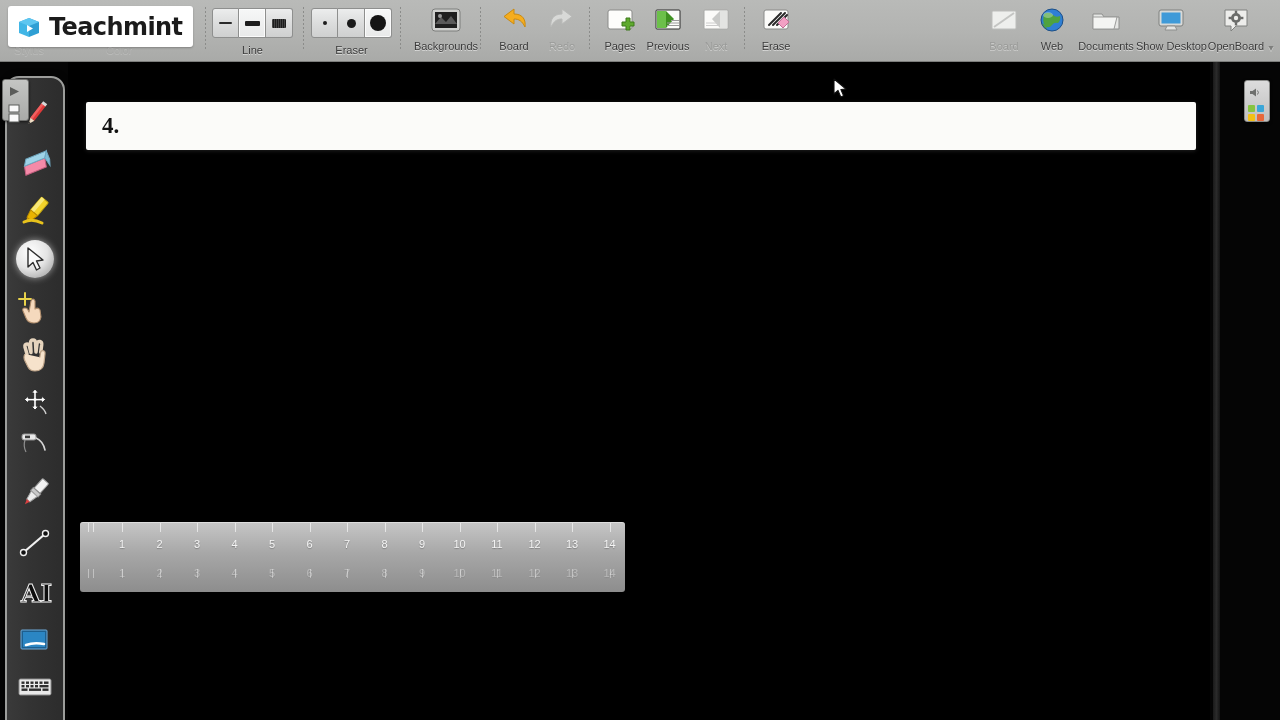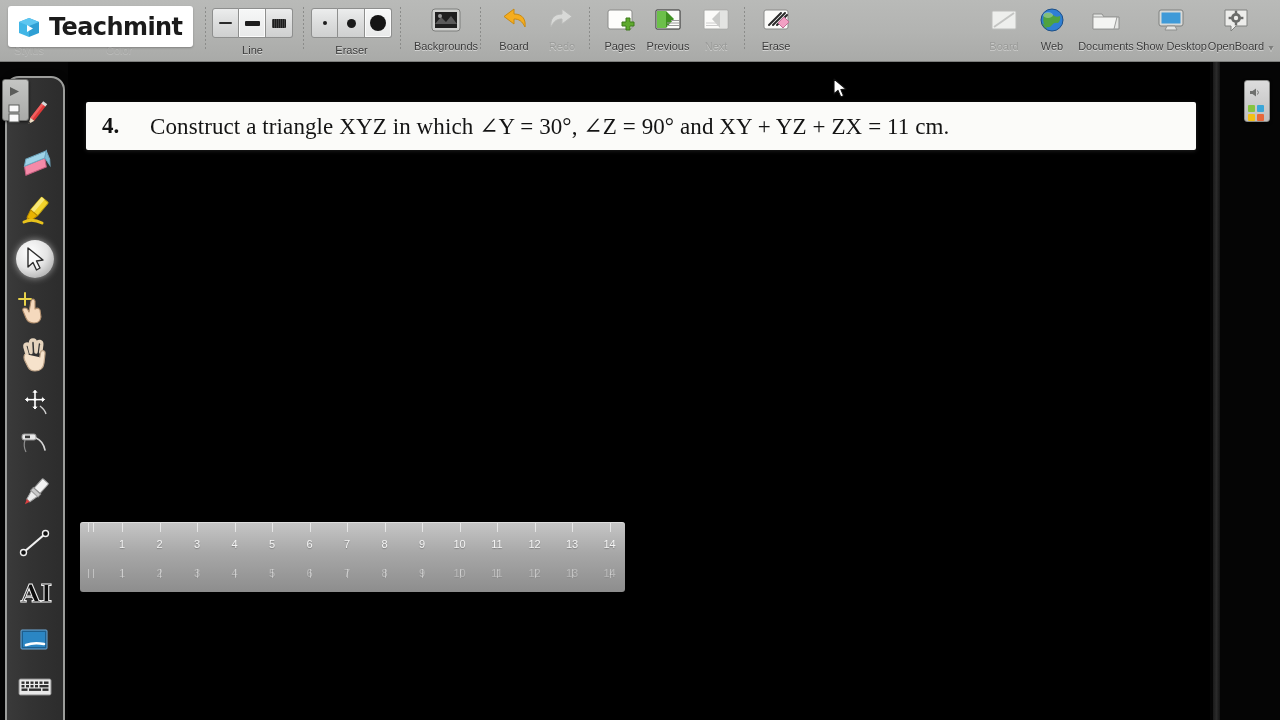--- a/index.html
+++ b/index.html
@@ -543,21 +543,20 @@
       <svg width="16" height="20" viewBox="0 0 16 20">
         <rect x="2" y="1" width="10" height="7" fill="#fafafa" stroke="#5b5c5a"></rect>
         <rect x="2" y="10" width="10" height="8" fill="#fafafa" stroke="#5b5c5a"></rect>
       </svg>
     </span>
   </div>
 
   <div class="board">
     <div class="question-banner">
       <span class="q-num">4.</span>
-      <span class="q-text">Construct a triangle XYZ in which ∠Y = 30°, ∠Z = 90° and XY + YZ + ZX = 11 cm.</span>
     </div>
   </div>
 
   <div class="right-rail"></div>
 
   <div class="right-panel">
     <span class="rp-icon">
       <svg width="13" height="11" viewBox="0 0 13 11">
         <path d="M2 4 h2.5 L8 1.5 v8 L4.5 7 H2 z" fill="#6f706e"></path>
         <path d="M9.5 3.5 q1.8 2 0 4" stroke="#6f706e" stroke-width="1" fill="none"></path>

